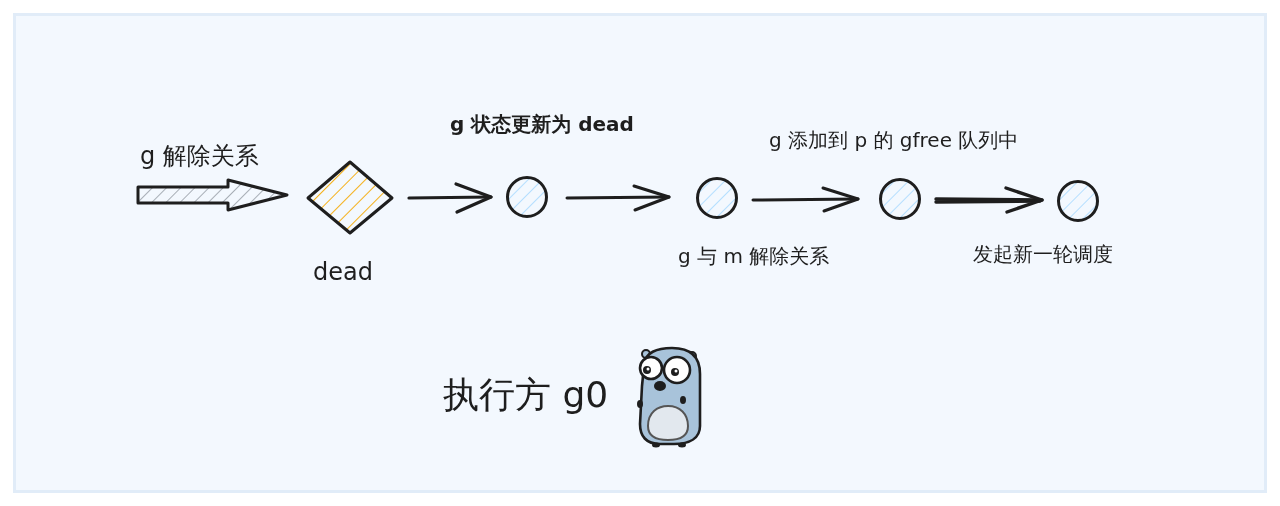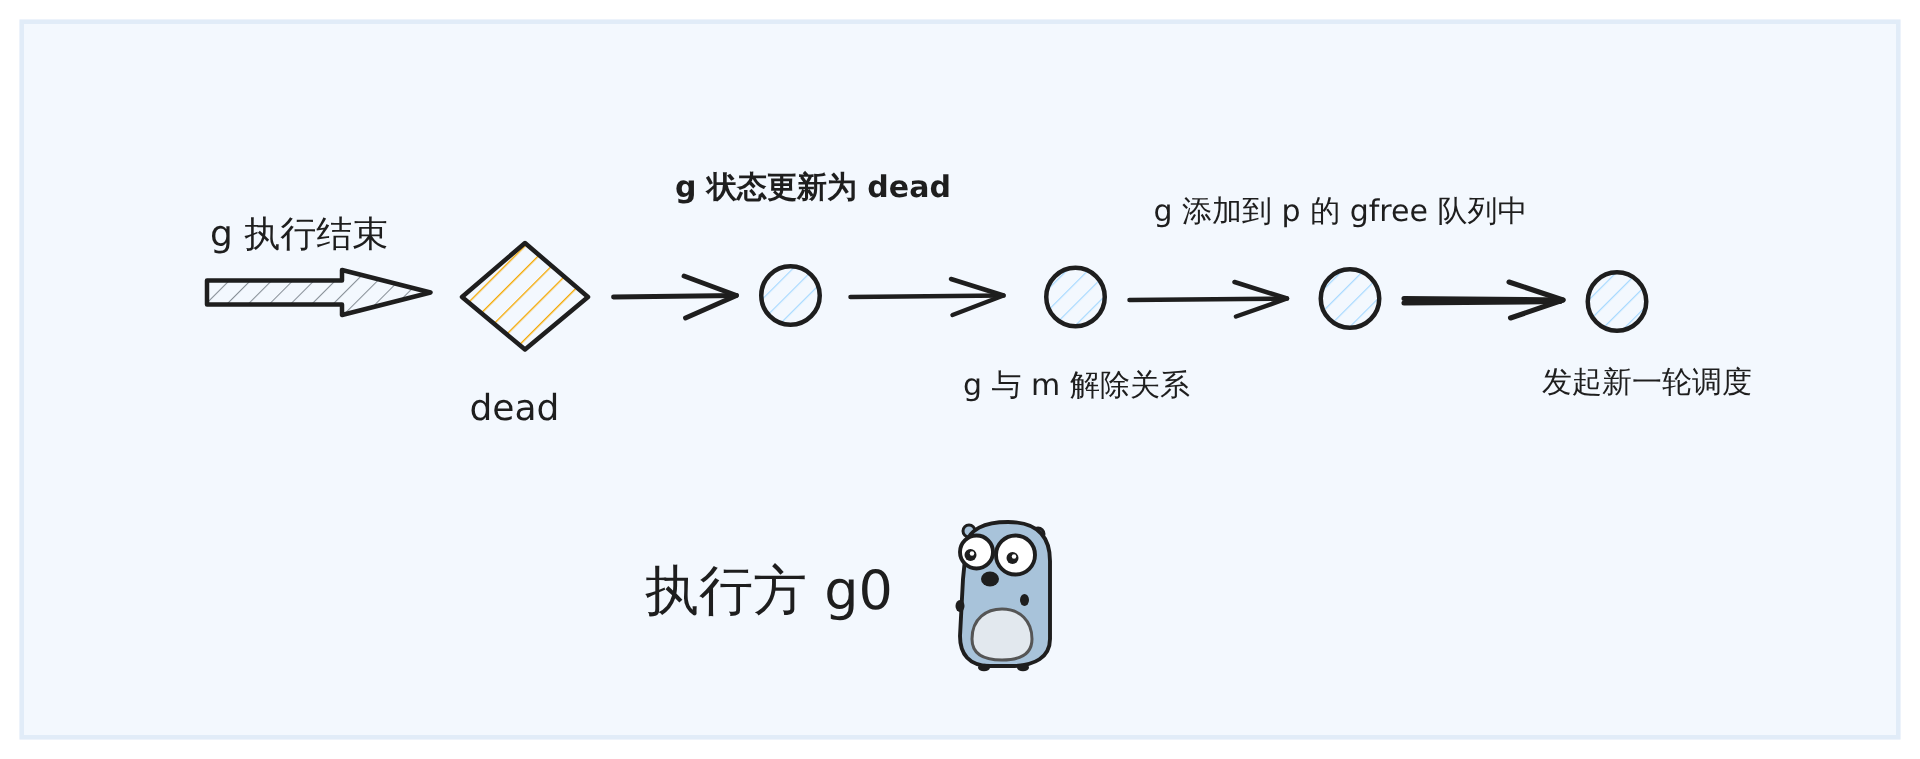--- a/index.html
+++ b/index.html
@@ -4,21 +4,21 @@
   <style>
     html, body { margin: 0; padding: 0; background: #ffffff; }
     body { width: 1280px; height: 506px; position: relative; overflow: hidden;
            font-family: "DejaVu Sans", "Liberation Sans", sans-serif; color: #1e1e1e; }
     .frame { position: absolute; left: 13px; top: 13px; width: 1248px; height: 474px;
              background: #f3f8fe; border: 3px solid #e1ecf8; box-sizing: content-box; }
     svg.canvas { position: absolute; left: 0; top: 0; width: 1280px; height: 506px; }
     .label { position: absolute; white-space: nowrap; color: #1e1e1e; line-height: 1; }
     .l20 { font-size: 20px; }
     .l24 { font-size: 24px; }
-    .l36 { font-size: 36px; }
+    .l36 { font-size: 36px; margin-left: 13px; }
   </style>
 </head>
 <body>
 
 <div class="frame"></div>
 
 <svg class="canvas" viewBox="0 0 1280 506">
   <defs>
     <pattern id="hatchBlue" patternUnits="userSpaceOnUse" width="10" height="10" patternTransform="rotate(45)">
       <line x1="0" y1="0" x2="0" y2="10" stroke="#a5d8ff" stroke-width="1.6"></line>
@@ -96,19 +96,19 @@
 
     <ellipse cx="49" cy="54" rx="3" ry="4" fill="#1e1e1e"></ellipse>
 
     <ellipse cx="6" cy="58" rx="3" ry="4" fill="#1e1e1e"></ellipse>
 
     <ellipse cx="22" cy="99" rx="4" ry="2.5" fill="#1e1e1e"></ellipse>
     <ellipse cx="48" cy="99" rx="4" ry="2.5" fill="#1e1e1e"></ellipse>
   </g>
 </svg>
 
-<div class="label l24" style="left:140px; top:144px;">g 执行结束</div>
+<div class="label l24" style="left:140px; top:144px;">g 解除关系</div>
 <div class="label l24" style="left:313px; top:260px;">dead</div>
 <div class="label l20" style="left:450px; top:114px;font-weight:bold;">g 状态更新为 dead</div>
-<div class="label l20" style="left:642px; top:246px;">g 与 m 解除关系</div>
+<div class="label l20" style="left:678px; top:246px;">g 与 m 解除关系</div>
 <div class="label l20" style="left:769px; top:130px;text-align:center;">g 添加到 p 的 gfree 队列中</div>
-<div class="label l20" style="left:1028px; top:244px;">发起新一轮调度</div>
+<div class="label l20" style="left:973px; top:244px;">发起新一轮调度</div>
 <div class="label l36" style="left:430px; top:377px;">执行方 g0</div>
 
 </body></html>

